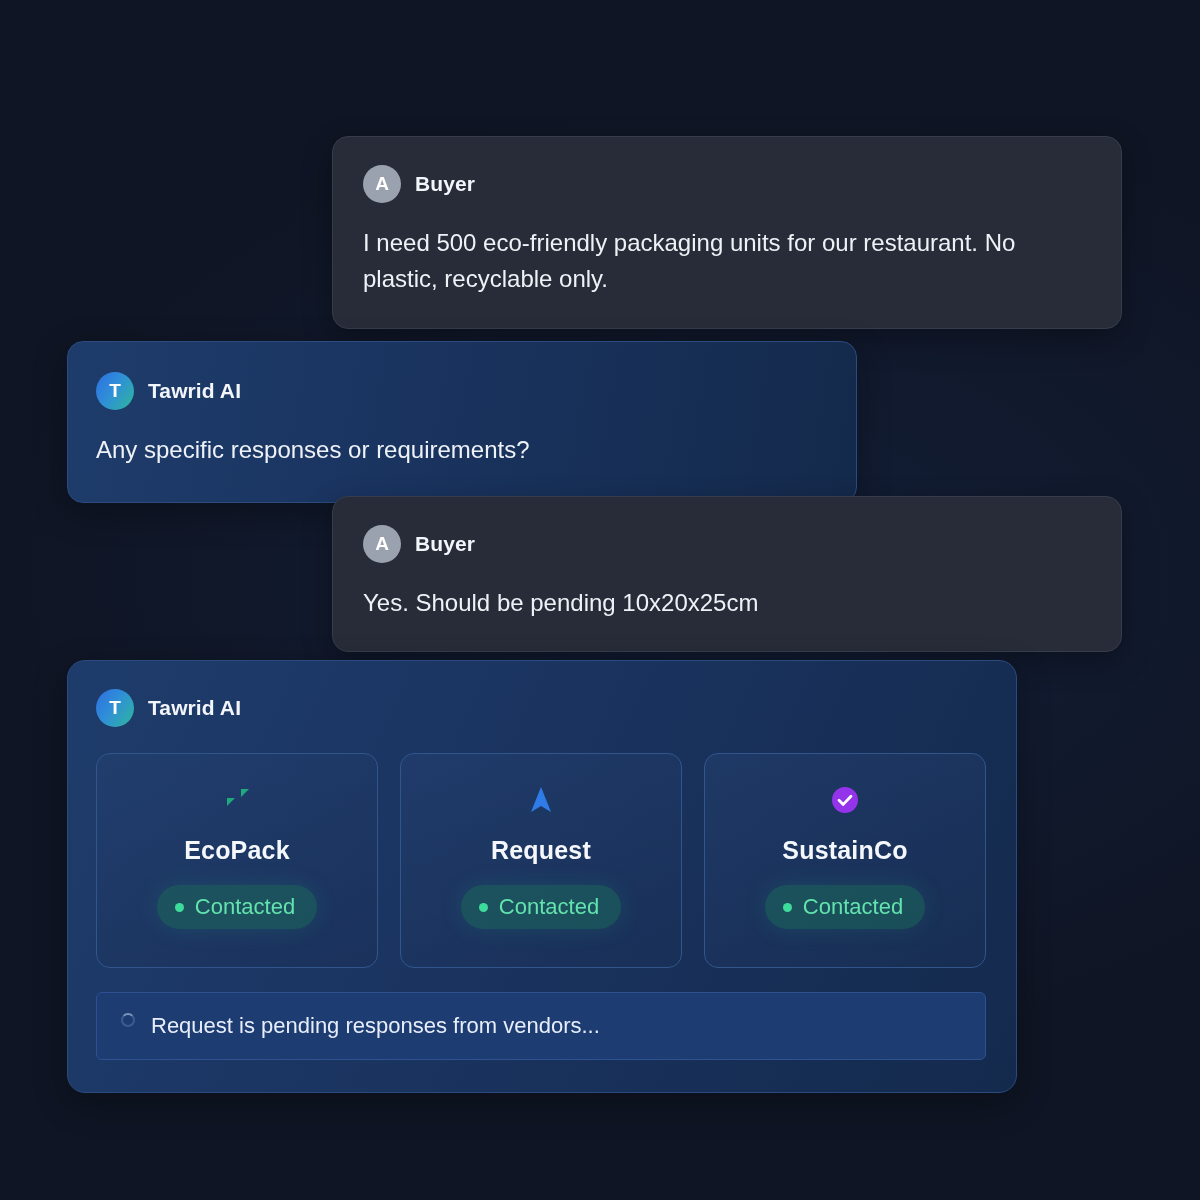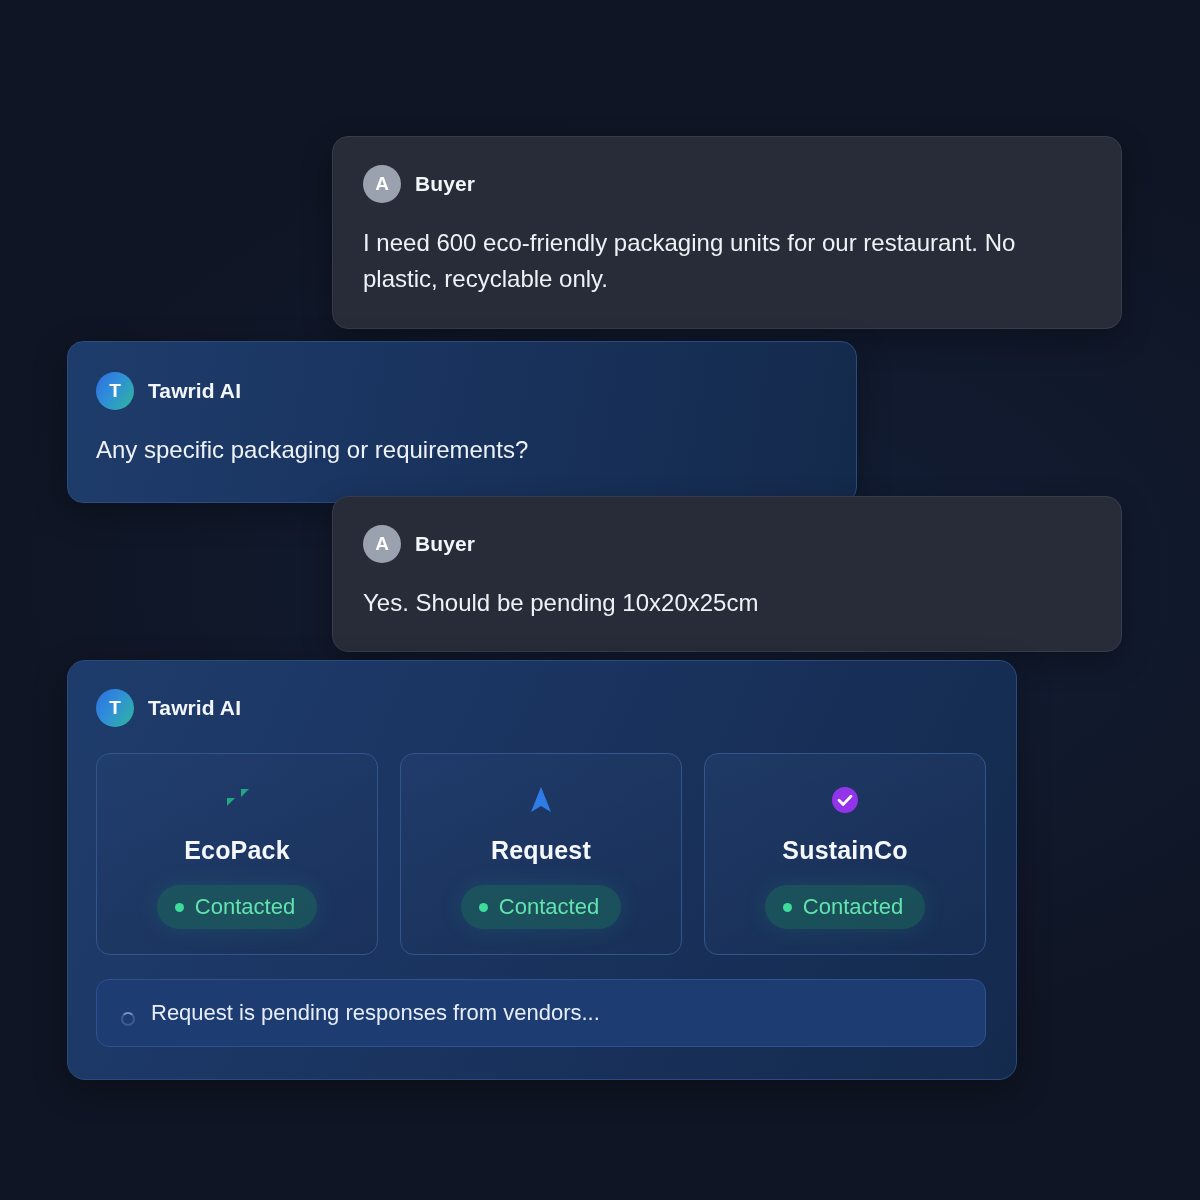--- a/index.html
+++ b/index.html
@@ -105,21 +105,21 @@
     display: grid;
     grid-template-columns: repeat(3, 1fr);
     gap: 22px;
     margin-top: 26px;
   }
 
   .vendor-card {
     background: linear-gradient(160deg, rgba(36,64,112,0.55) 0%, rgba(25,47,86,0.55) 100%);
     border: 1px solid #32558c;
     border-radius: 14px;
-    padding: 26px 14px 25px 14px;
+    padding: 26px 14px 38px 14px;
     display: flex;
     flex-direction: column;
     align-items: center;
     justify-content: flex-start;
     min-height: 182px;
   }
 
   .vendor-icon {
     height: 40px;
     display: flex;
@@ -158,24 +158,24 @@
     font-size: 22px;
     color: #63e3ae;
     font-weight: 400;
   }
 
   
   .pending-bar {
     margin-top: 24px;
     background: #1d3c72;
     border: 1px solid #2d5191;
-    border-radius: 13px;
+    border-radius: 6px;
     padding: 20px 24px;
     display: flex;
-    align-items: flex-end;
+    align-items: flex-start;
     gap: 16px;
   }
 
   .pending-spinner {
     width: 14px;
     height: 14px;
     border-radius: 50%;
     border: 2px solid rgba(180,205,245,0.22);
     border-top-color: rgba(200,220,255,0.55);
     flex: 0 0 auto;
@@ -190,29 +190,29 @@
 </head>
 <body>
 
 <div class="stage">
 
   <div class="bubble buyer" id="msg-buyer-1">
     <div class="bubble-head">
       <div class="avatar buyer">A</div>
       <div class="sender-name">Buyer</div>
     </div>
-    <div class="bubble-text">I need 600 eco-friendly packaging units for our restaurant. No plastic, recyclable only.</div>
+    <div class="bubble-text">I need 500 eco-friendly packaging units for our restaurant. No plastic, recyclable only.</div>
   </div>
 
   <div class="bubble ai" id="msg-ai-1">
     <div class="bubble-head">
       <div class="avatar ai">T</div>
       <div class="sender-name">Tawrid AI</div>
     </div>
-    <div class="bubble-text">Any specific packaging or requirements?</div>
+    <div class="bubble-text">Any specific responses or requirements?</div>
   </div>
 
   <div class="bubble buyer" id="msg-buyer-2">
     <div class="bubble-head">
       <div class="avatar buyer">A</div>
       <div class="sender-name">Buyer</div>
     </div>
     <div class="bubble-text">Yes. Should be pending 10x20x25cm</div>
   </div>
 

